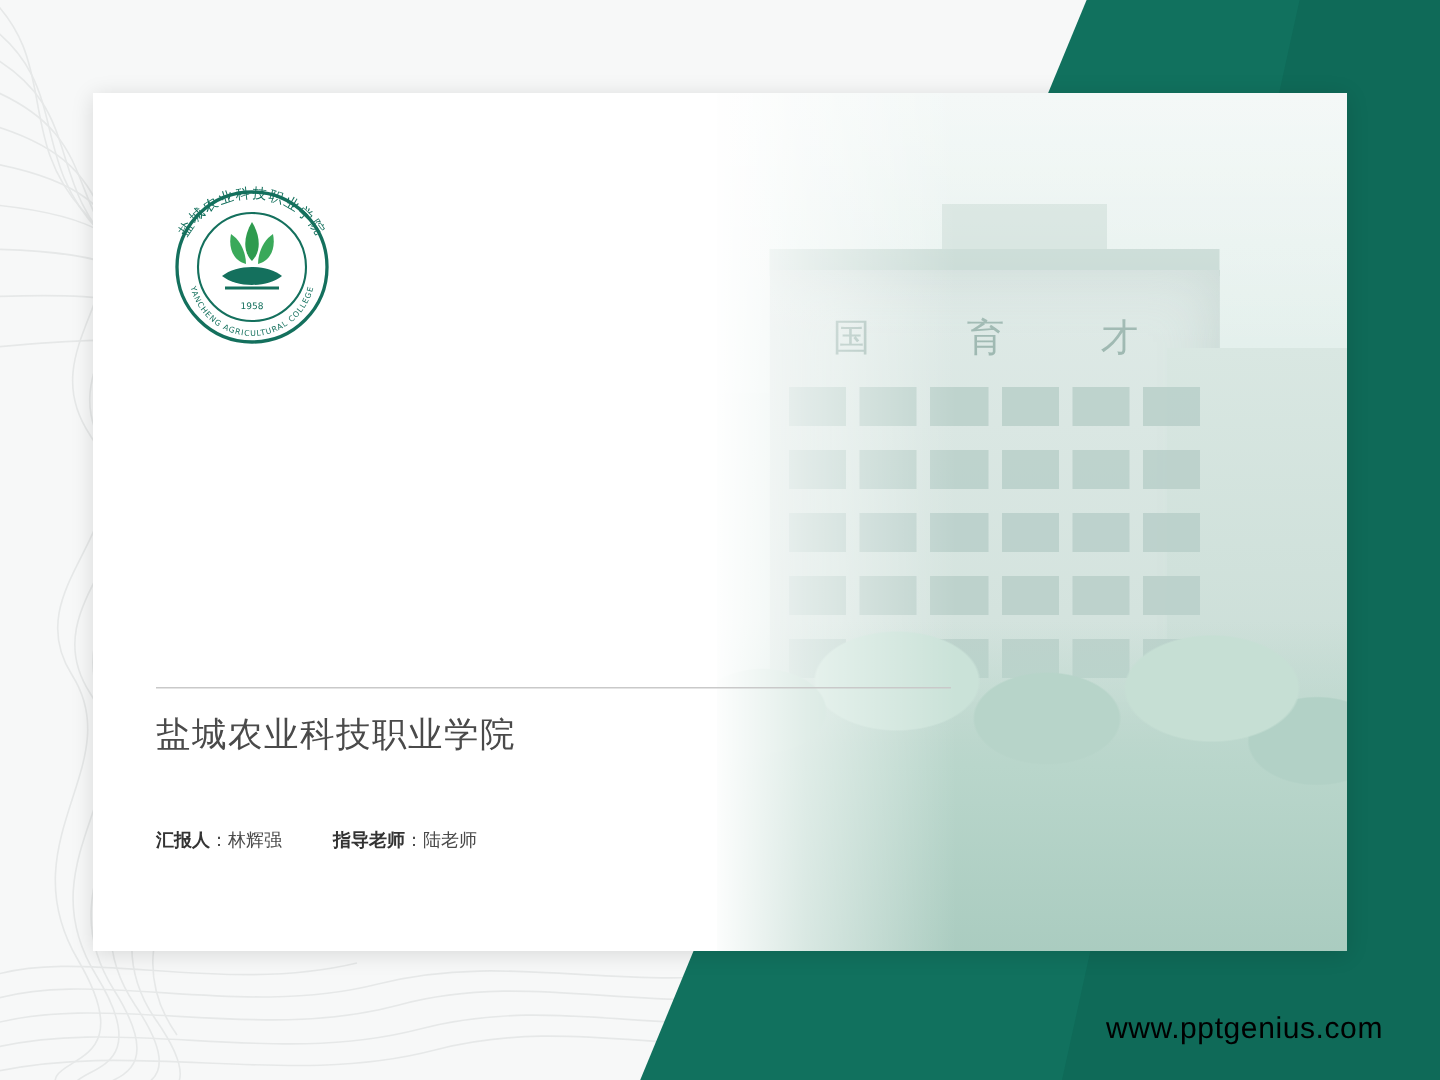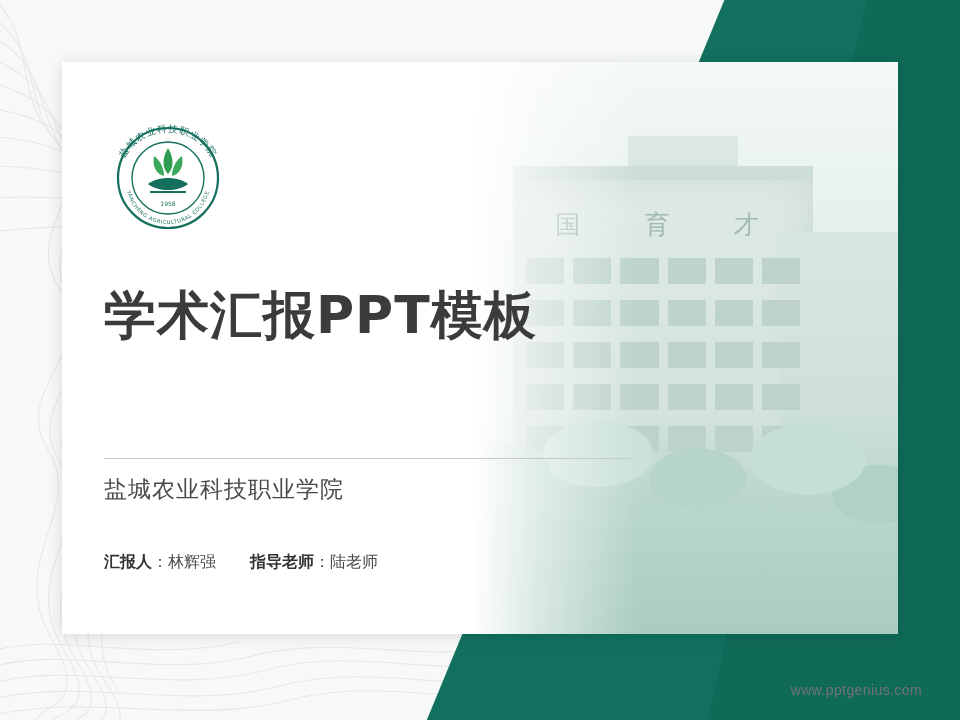--- a/index.html
+++ b/index.html
@@ -224,37 +224,37 @@
     font-size: 23px;
     color: #4a4a4a;
     letter-spacing: 1px;
     white-space: nowrap;
   }
   .meta {
     position: absolute;
     left: 42px;
     top: 490px;
     font-family: "DejaVu Sans", "Liberation Sans", sans-serif;
-    font-size: 16px;
+    font-size: 12px;
     color: #4a4a4a;
     white-space: nowrap;
     display: flex;
     align-items: flex-end;
   }
   .meta b { font-weight: bold; color: #333; }
   .meta .gap { display: inline-block; width: 34px; }
 
   
   .footer-url {
     position: absolute;
     right: 38px;
     bottom: 22px;
-    color: #737373;
+    color: #000000;
     font-family: "Liberation Sans", sans-serif;
-    font-size: 14px;
+    font-size: 20px;
     letter-spacing: 0.4px;
   }
 </style>
 </head>
 <body>
 
 <div id="slide">
 
   <div class="bg-base"></div>
 
@@ -364,21 +364,20 @@
           <path d="M50 42 C 48 52, 52 60, 60 62 C 60 54, 56 46, 50 42 Z" fill="#3aa95a"></path>
           <path d="M78 42 C 80 52, 76 60, 68 62 C 68 54, 72 46, 78 42 Z" fill="#3aa95a"></path>
         </g>
         <path d="M44 70 C 54 62, 74 62, 84 70 C 74 78, 54 78, 44 70 Z" fill="#14705d"></path>
         <path d="M46 78 h36" stroke="#14705d" stroke-width="2" fill="none"></path>
         <text x="64" y="92" text-anchor="middle" font-family="DejaVu Sans, sans-serif" font-size="6" fill="#14705d">1958</text>
       </svg>
     </div>
 
     <div class="title-wrap">
-      <div class="title-line2">学术汇报PPT模板</div>
     </div>
 
     <div class="rule"></div>
 
     <div class="school">盐城农业科技职业学院</div>
 
     <div class="meta">
       <b>汇报人</b>
       <span>：</span>
       <span>林辉强</span>

